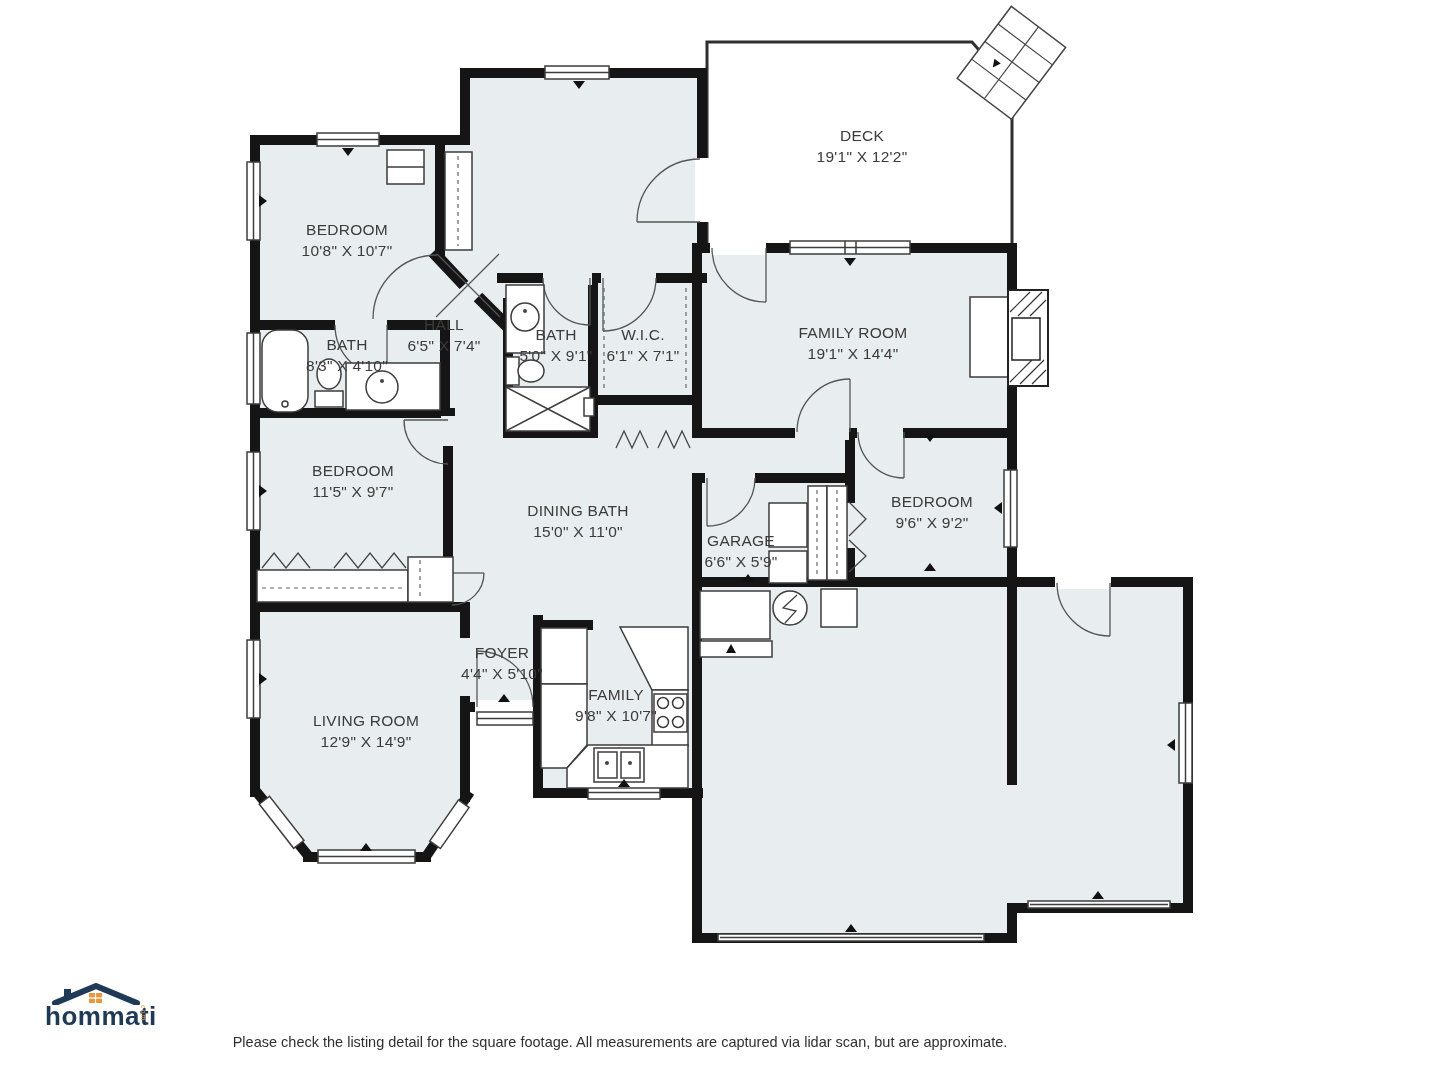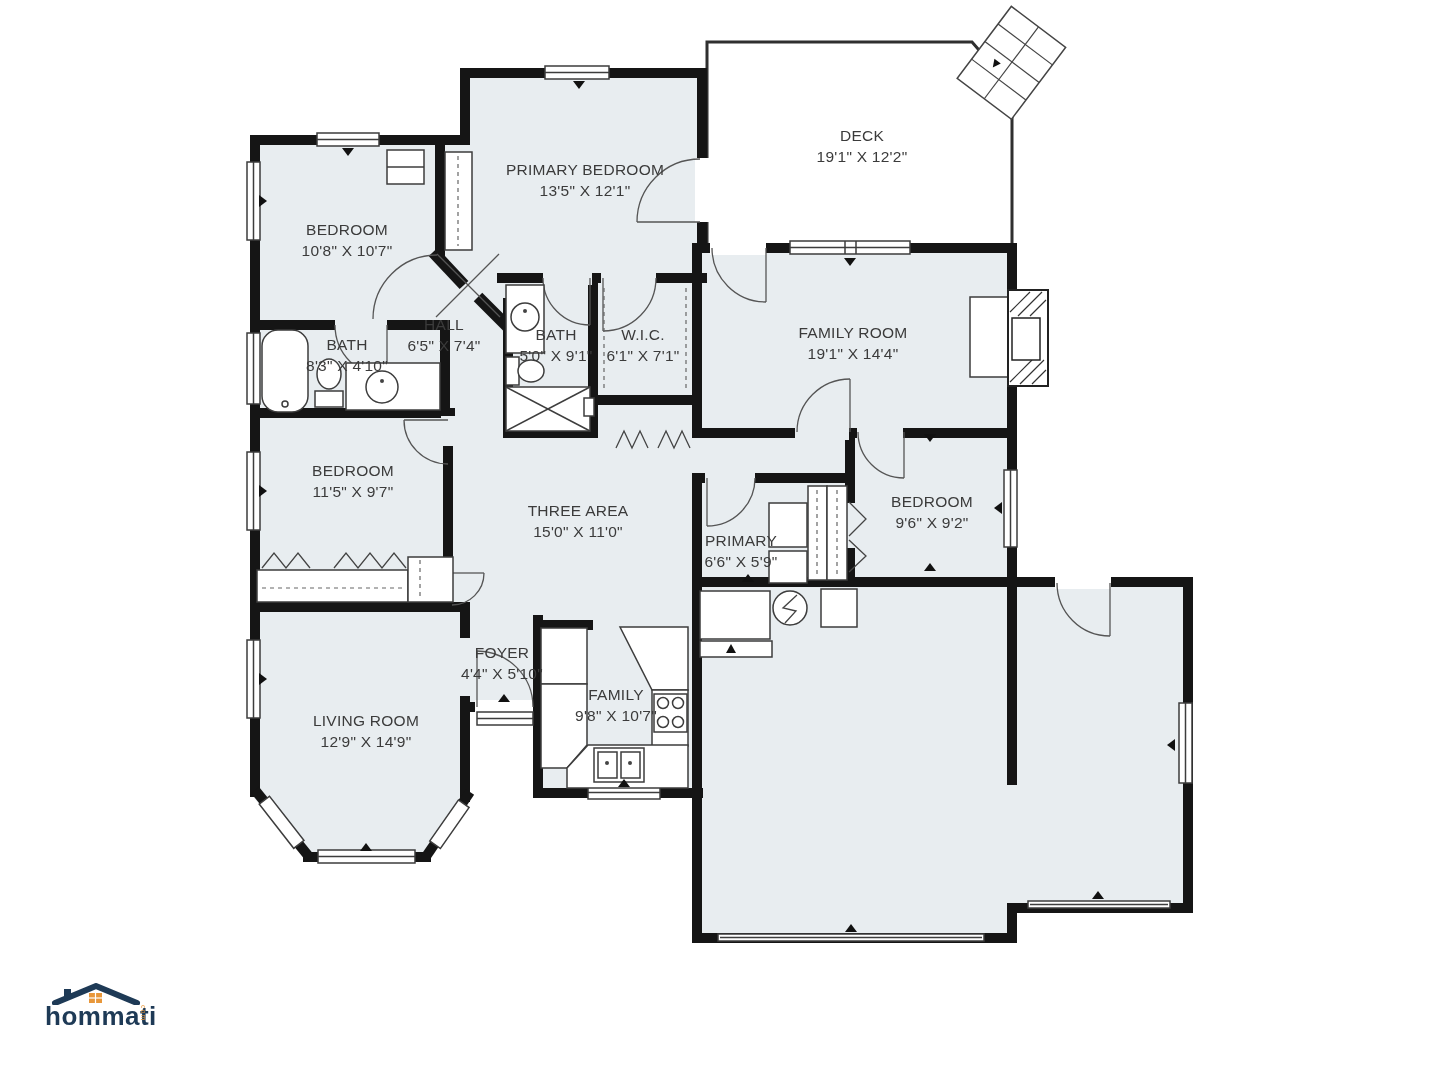--- a/index.html
+++ b/index.html
@@ -327,24 +327,20 @@
     <polygon class="marker" points="498,702 510,702 504,694"></polygon>
     <polygon class="marker" points="742,582 754,582 748,574"></polygon>
     <polygon class="marker" points="924,434 936,434 930,442"></polygon>
   </g>
 </svg>
 
 <div class="rl" style="left:862px;top:146px">
   <div>DECK</div>
   <div>19'1" X 12'2"</div>
 </div>
-<div class="rl" style="left:585px;top:180px">
-  <div>PRIMARY BEDROOM</div>
-  <div>13'5" X 12'1"</div>
-</div>
 <div class="rl" style="left:347px;top:240px">
   <div>BEDROOM</div>
   <div>10'8" X 10'7"</div>
 </div>
 <div class="rl" style="left:444px;top:335px">
   <div>HALL</div>
   <div>6'5" X 7'4"</div>
 </div>
 <div class="rl" style="left:556px;top:345px">
   <div>BATH</div>
@@ -360,25 +356,25 @@
 </div>
 <div class="rl" style="left:347px;top:355px">
   <div>BATH</div>
   <div>8'3" X 4'10"</div>
 </div>
 <div class="rl" style="left:353px;top:481px">
   <div>BEDROOM</div>
   <div>11'5" X 9'7"</div>
 </div>
 <div class="rl" style="left:578px;top:521px">
-  <div>THREE AREA</div>
+  <div>DINING BATH</div>
   <div>15'0" X 11'0"</div>
 </div>
 <div class="rl" style="left:741px;top:551px">
-  <div>PRIMARY</div>
+  <div>GARAGE</div>
   <div>6'6" X 5'9"</div>
 </div>
 <div class="rl" style="left:932px;top:512px">
   <div>BEDROOM</div>
   <div>9'6" X 9'2"</div>
 </div>
 <div class="rl" style="left:502px;top:663px">
   <div>FOYER</div>
   <div>4'4" X 5'10"</div>
 </div>
@@ -396,15 +392,16 @@
     <rect x="13" y="6" width="7" height="10" fill="#1e3a56"></rect>
     <path d="M4,20 L45,3 L86,20" stroke="#1e3a56" stroke-width="6" fill="none" stroke-linejoin="round" stroke-linecap="round"></path>
     <rect x="38" y="10" width="13" height="10" fill="#e8973a"></rect>
     <line x1="44.5" y1="10" x2="44.5" y2="20" stroke="#fff" stroke-width="1.2"></line>
     <line x1="38" y1="15" x2="51" y2="15" stroke="#fff" stroke-width="1.2"></line>
   </svg>
   <div class="logo-text">hommati</div>
   <div class="logo-suffix">com</div>
 </div>
 
+<div class="disclaimer">Please check the listing detail for the square footage. All measurements are captured via lidar scan, but are approximate.</div>
 <div class="watermark">INTERMOUNTAIN</div>
 
 </div>
 
 </body></html>

